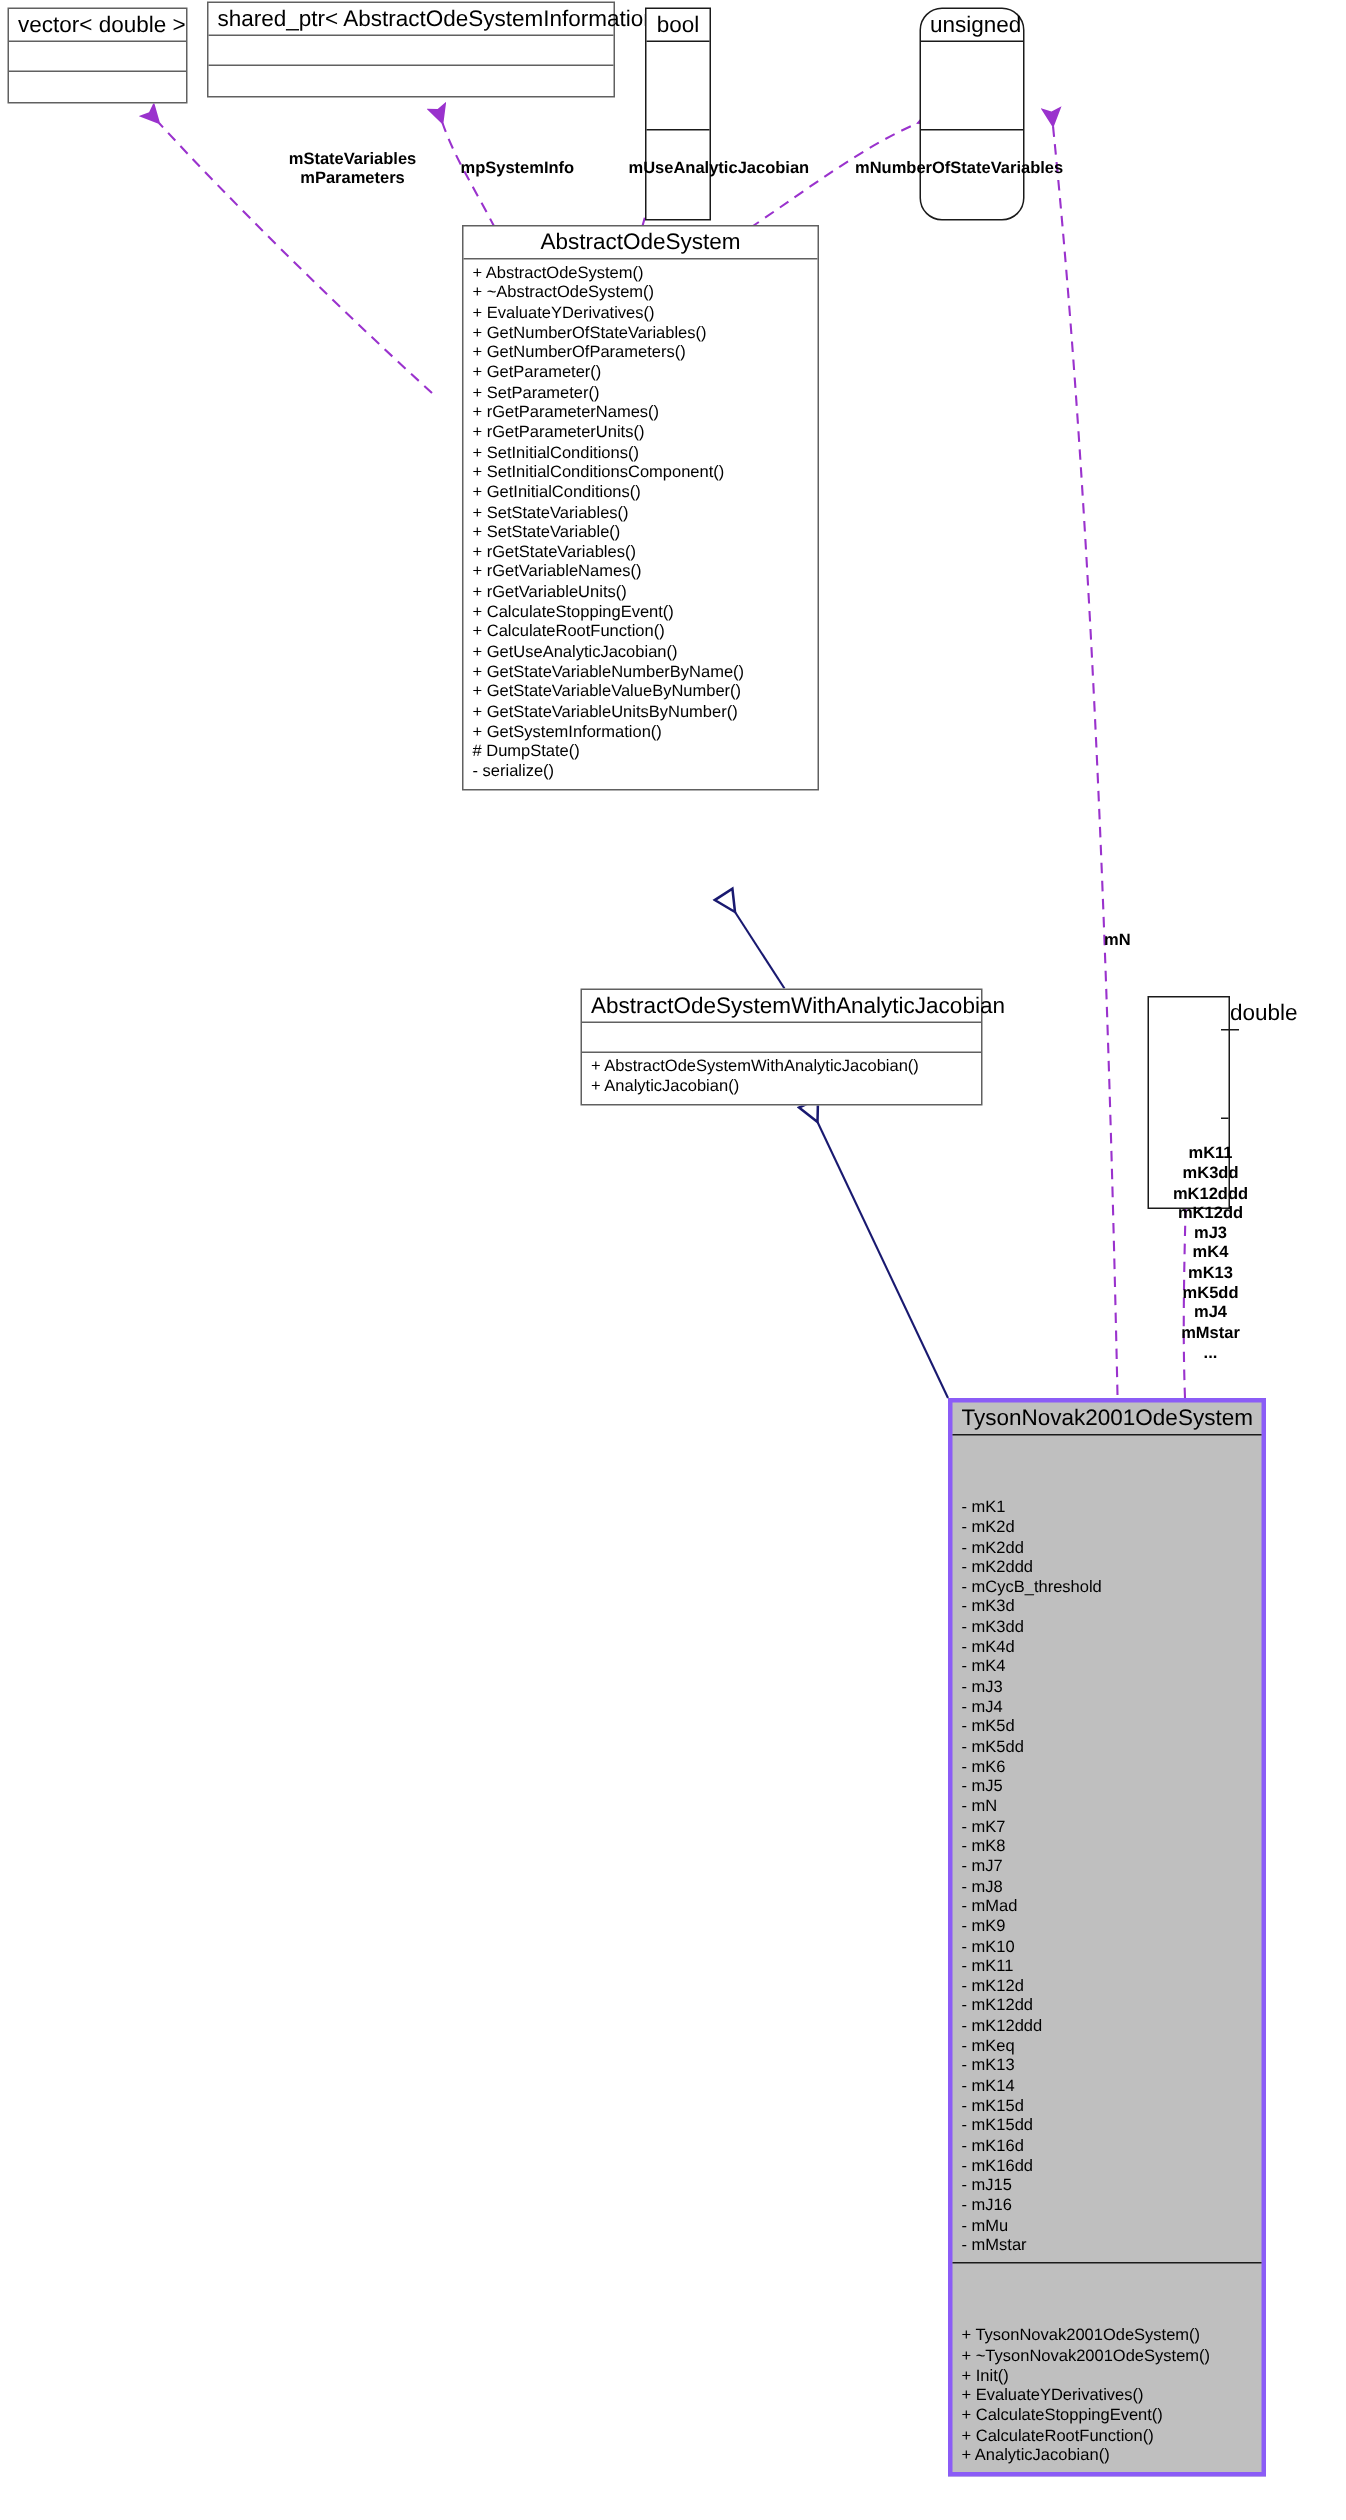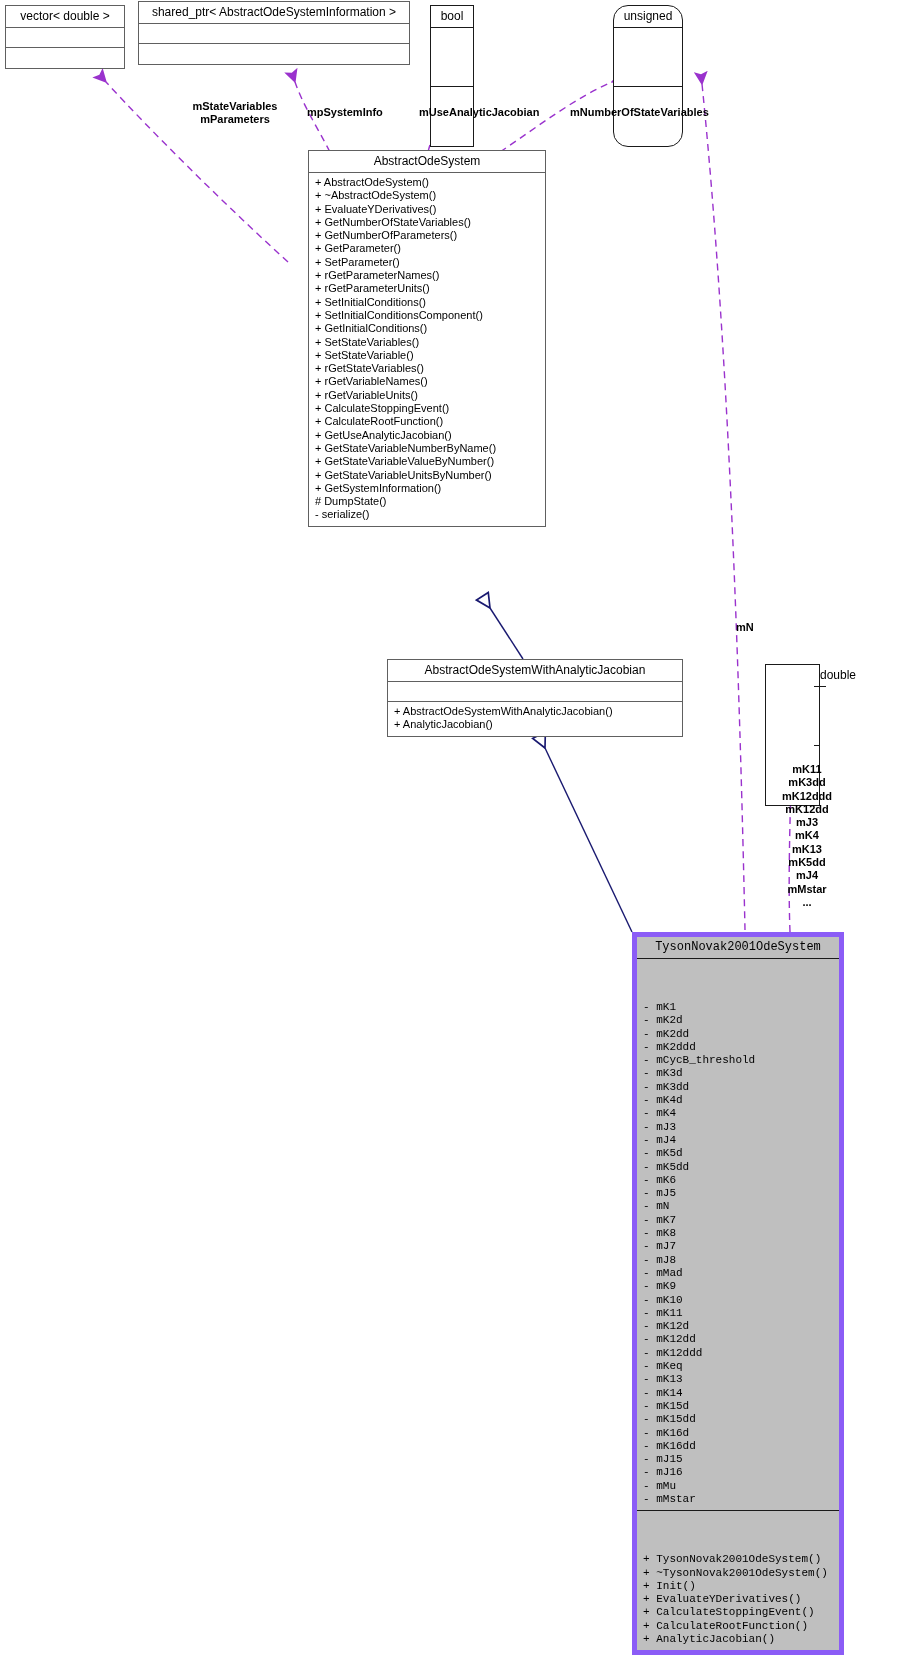--- a/index.html
+++ b/index.html
@@ -28,27 +28,26 @@
     position: absolute;
     border: 1px solid #606060;
     background: #ffffff;
     font-size: 11px;
     line-height: 13px;
     color: #000000;
   }
   .uml-box.solid-border { border: 1px solid #1a1a1a; }
   .uml-box.highlight {
     background: #bfbfbf;
-    border: 5px solid #8b5cf6;
-    font-family: Liberation Mono, monospace;
+    border: 3px solid #8b5cf6;
   }
   .uml-title {
     text-align: center;
     padding: 4px 6px 4px 6px;
-    font-size: 12px;
+    font-size: 15px;
     white-space: nowrap;
     border-bottom: 1px solid #606060;
   }
   .solid-border > .uml-title,
   .highlight > .uml-title { border-bottom: 1px solid #1a1a1a; }
   .uml-section {
     padding: 3px 6px 4px 6px;
     border-bottom: 1px solid #606060;
   }
   .solid-border > .uml-section,
@@ -160,21 +159,21 @@
         <div class="uml-row">+ GetUseAnalyticJacobian()</div>
         <div class="uml-row">+ GetStateVariableNumberByName()</div>
         <div class="uml-row">+ GetStateVariableValueByNumber()</div>
         <div class="uml-row">+ GetStateVariableUnitsByNumber()</div>
         <div class="uml-row">+ GetSystemInformation()</div>
         <div class="uml-row"># DumpState()</div>
         <div class="uml-row">- serialize()</div>
       </div>
   </div>
 
-  <div class="uml-box" style="left:387px; top:659px; width:296px;">
+  <div class="uml-box" style="left:387px; top:659px; width:268px;">
     <div class="uml-title">AbstractOdeSystemWithAnalyticJacobian</div>
     <div class="uml-section empty"></div>
     <div class="uml-section last">
         <div class="uml-row">+ AbstractOdeSystemWithAnalyticJacobian()</div>
         <div class="uml-row">+ AnalyticJacobian()</div>
       </div>
   </div>
 
   <div class="uml-box highlight" style="left:632px; top:932px; width:212px;">
     <div class="uml-title">TysonNovak2001OdeSystem</div>

